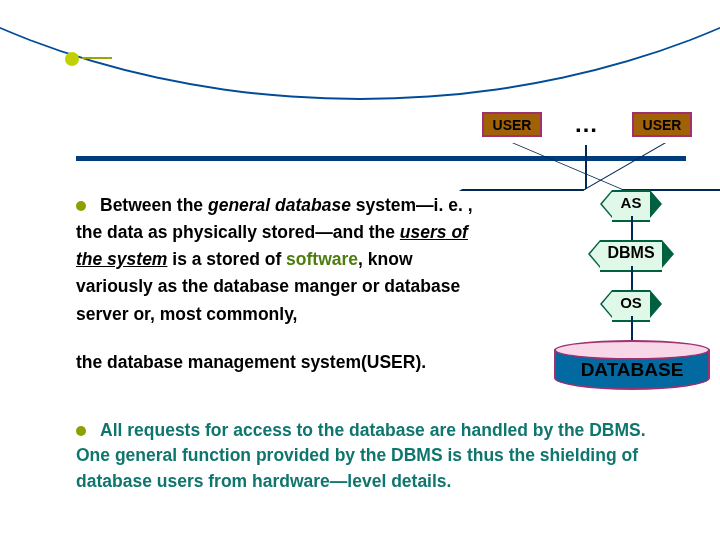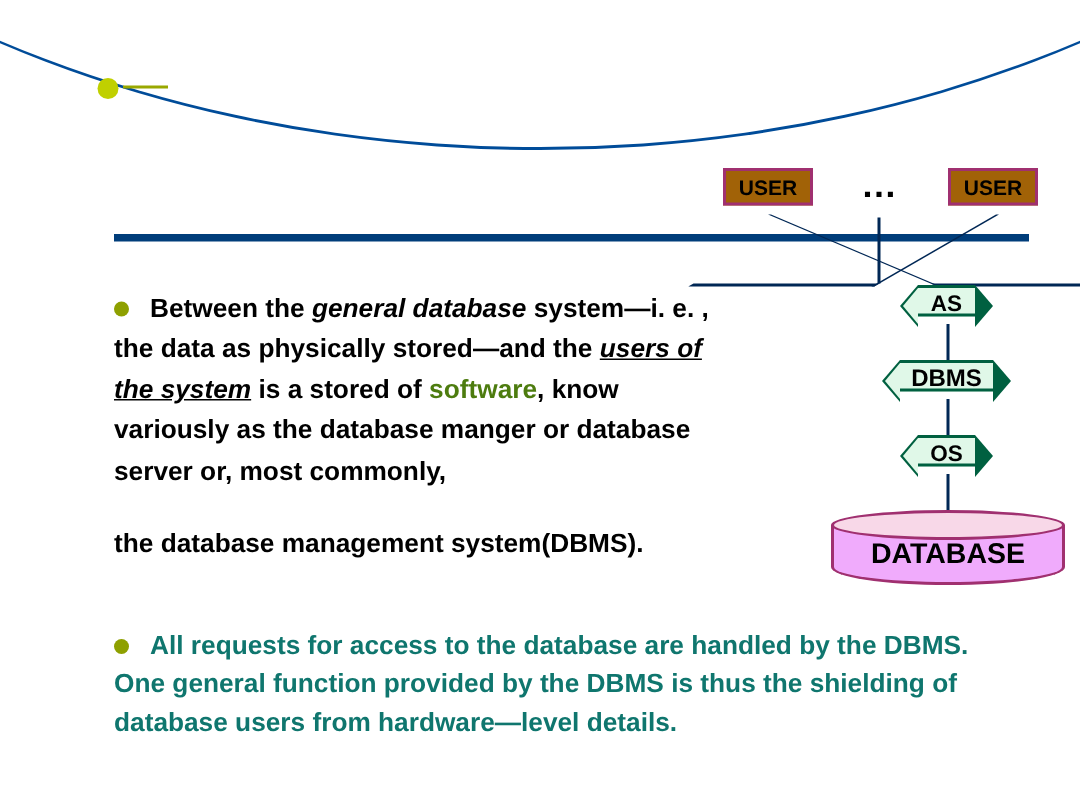--- a/index.html
+++ b/index.html
@@ -142,21 +142,21 @@
     position: absolute;
     left: 102px;
     text-align: center;
     font-weight: bold;
   }
   .hex-body {
     background: #e0f8e8;
     border-top: 2px solid #006040;
     border-bottom: 2px solid #006040;
     display: inline-block;
-    height: 21px;
+    height: 32px;
     line-height: 22px;
     position: relative;
   }
   .hex-body::before,
   .hex-body::after {
     content: "";
     position: absolute;
     top: -2px;
     width: 0;
     height: 0;
@@ -204,21 +204,21 @@
   .cyl-body {
     position: absolute;
     top: 10px;
     left: 0;
     width: 156px;
     height: 40px;
     border-left: 2px solid #a03070;
     border-right: 2px solid #a03070;
     border-bottom: 2px solid #a03070;
     border-radius: 0 0 78px 78px / 0 0 12px 12px;
-    background: #f0abfc;
+    background: #0369a1;
     text-align: center;
     line-height: 40px;
     font-size: 19px;
     font-weight: bold;
   }
   
   .line {
     position: absolute;
     background: #002755;
     width: 2px;
@@ -261,21 +261,21 @@
   <div class="arc"></div>
   <div class="dot-on-arc"></div>
   <div class="dash"></div>
 
   <div class="title-underline"></div>
 
   <div class="body1">
     <span class="bullet"></span><span>Between the </span><span class="italic">general database</span><span> system—i. e. , the data as physically stored—and the </span><span class="italic-u">users of the system</span><span> is a stored of </span><span class="green">software</span><span>, know variously as the database manger or database server or, most commonly,</span>
   </div>
 
-  <div class="body2">the database management system(DBMS).</div>
+  <div class="body2">the database management system(USER).</div>
 
   <div class="body3">
     <span class="bullet"></span><span>All requests for access to the database are handled by the DBMS. One general function provided by the DBMS is thus the shielding of database users from hardware—level details.</span>
   </div>
 
   <div class="diagram">
     <div class="user-box user1">USER</div>
     <div class="ellipsis">…</div>
     <div class="user-box" style="left:150px">USER</div>
 

